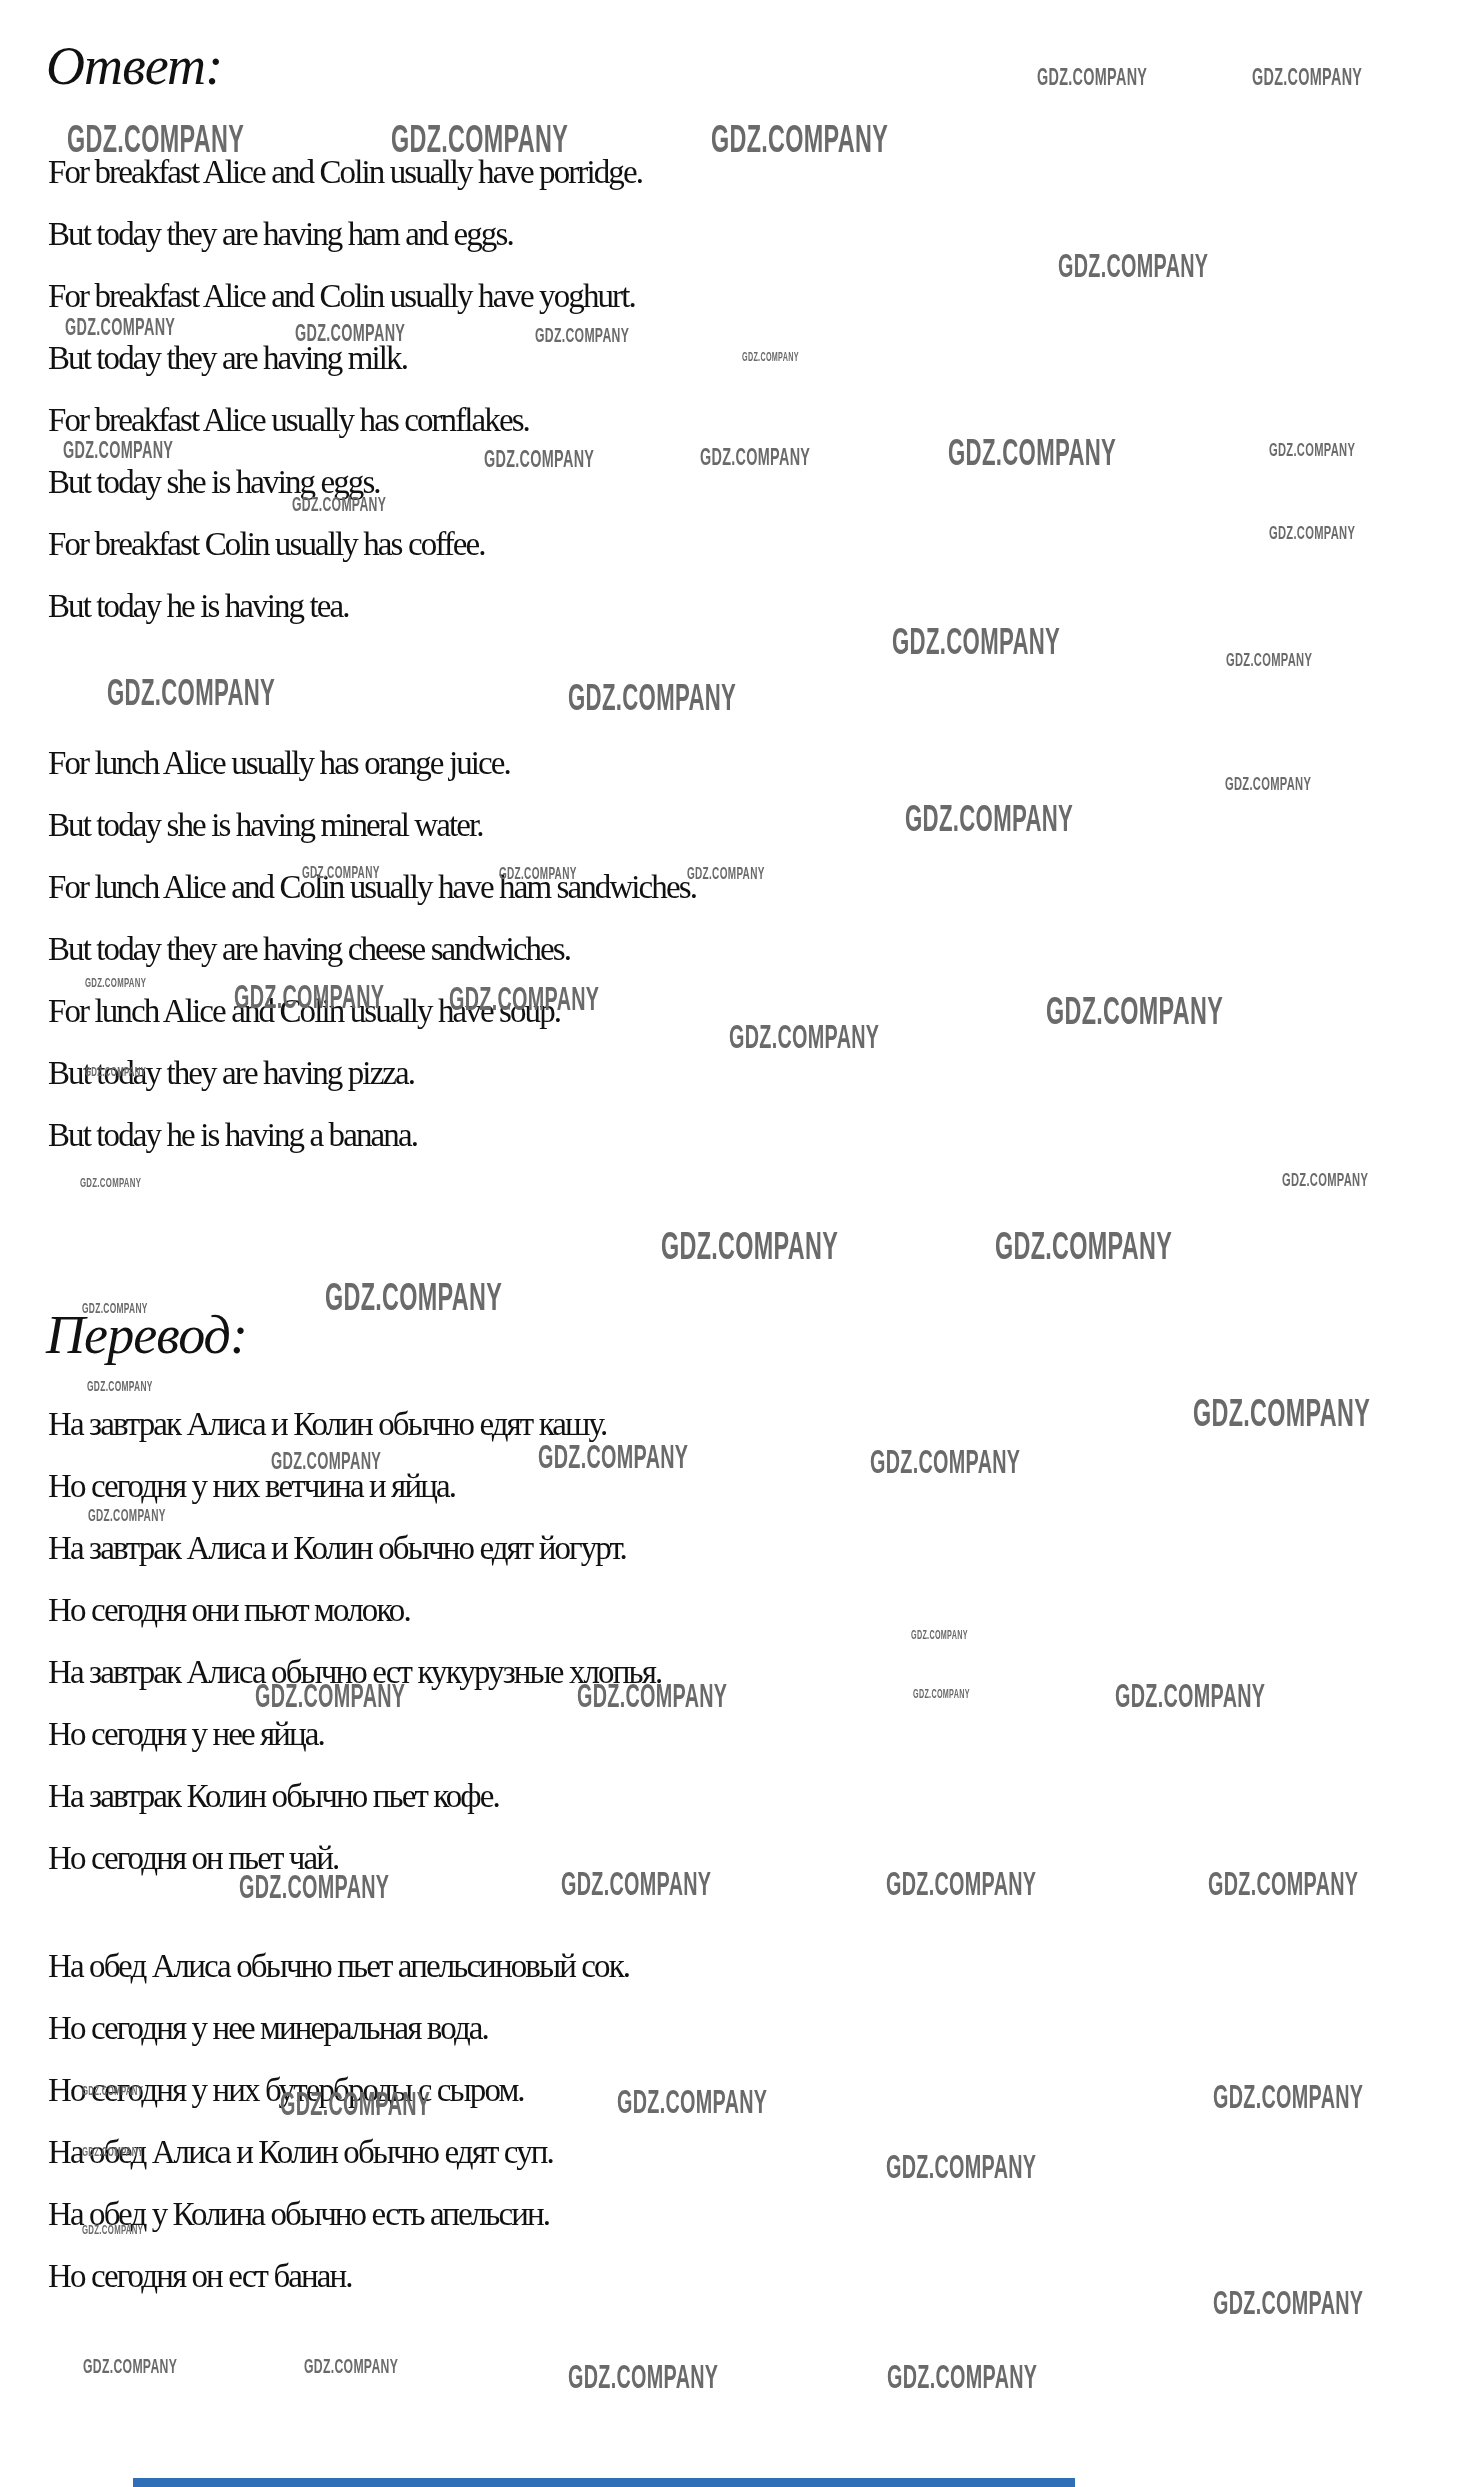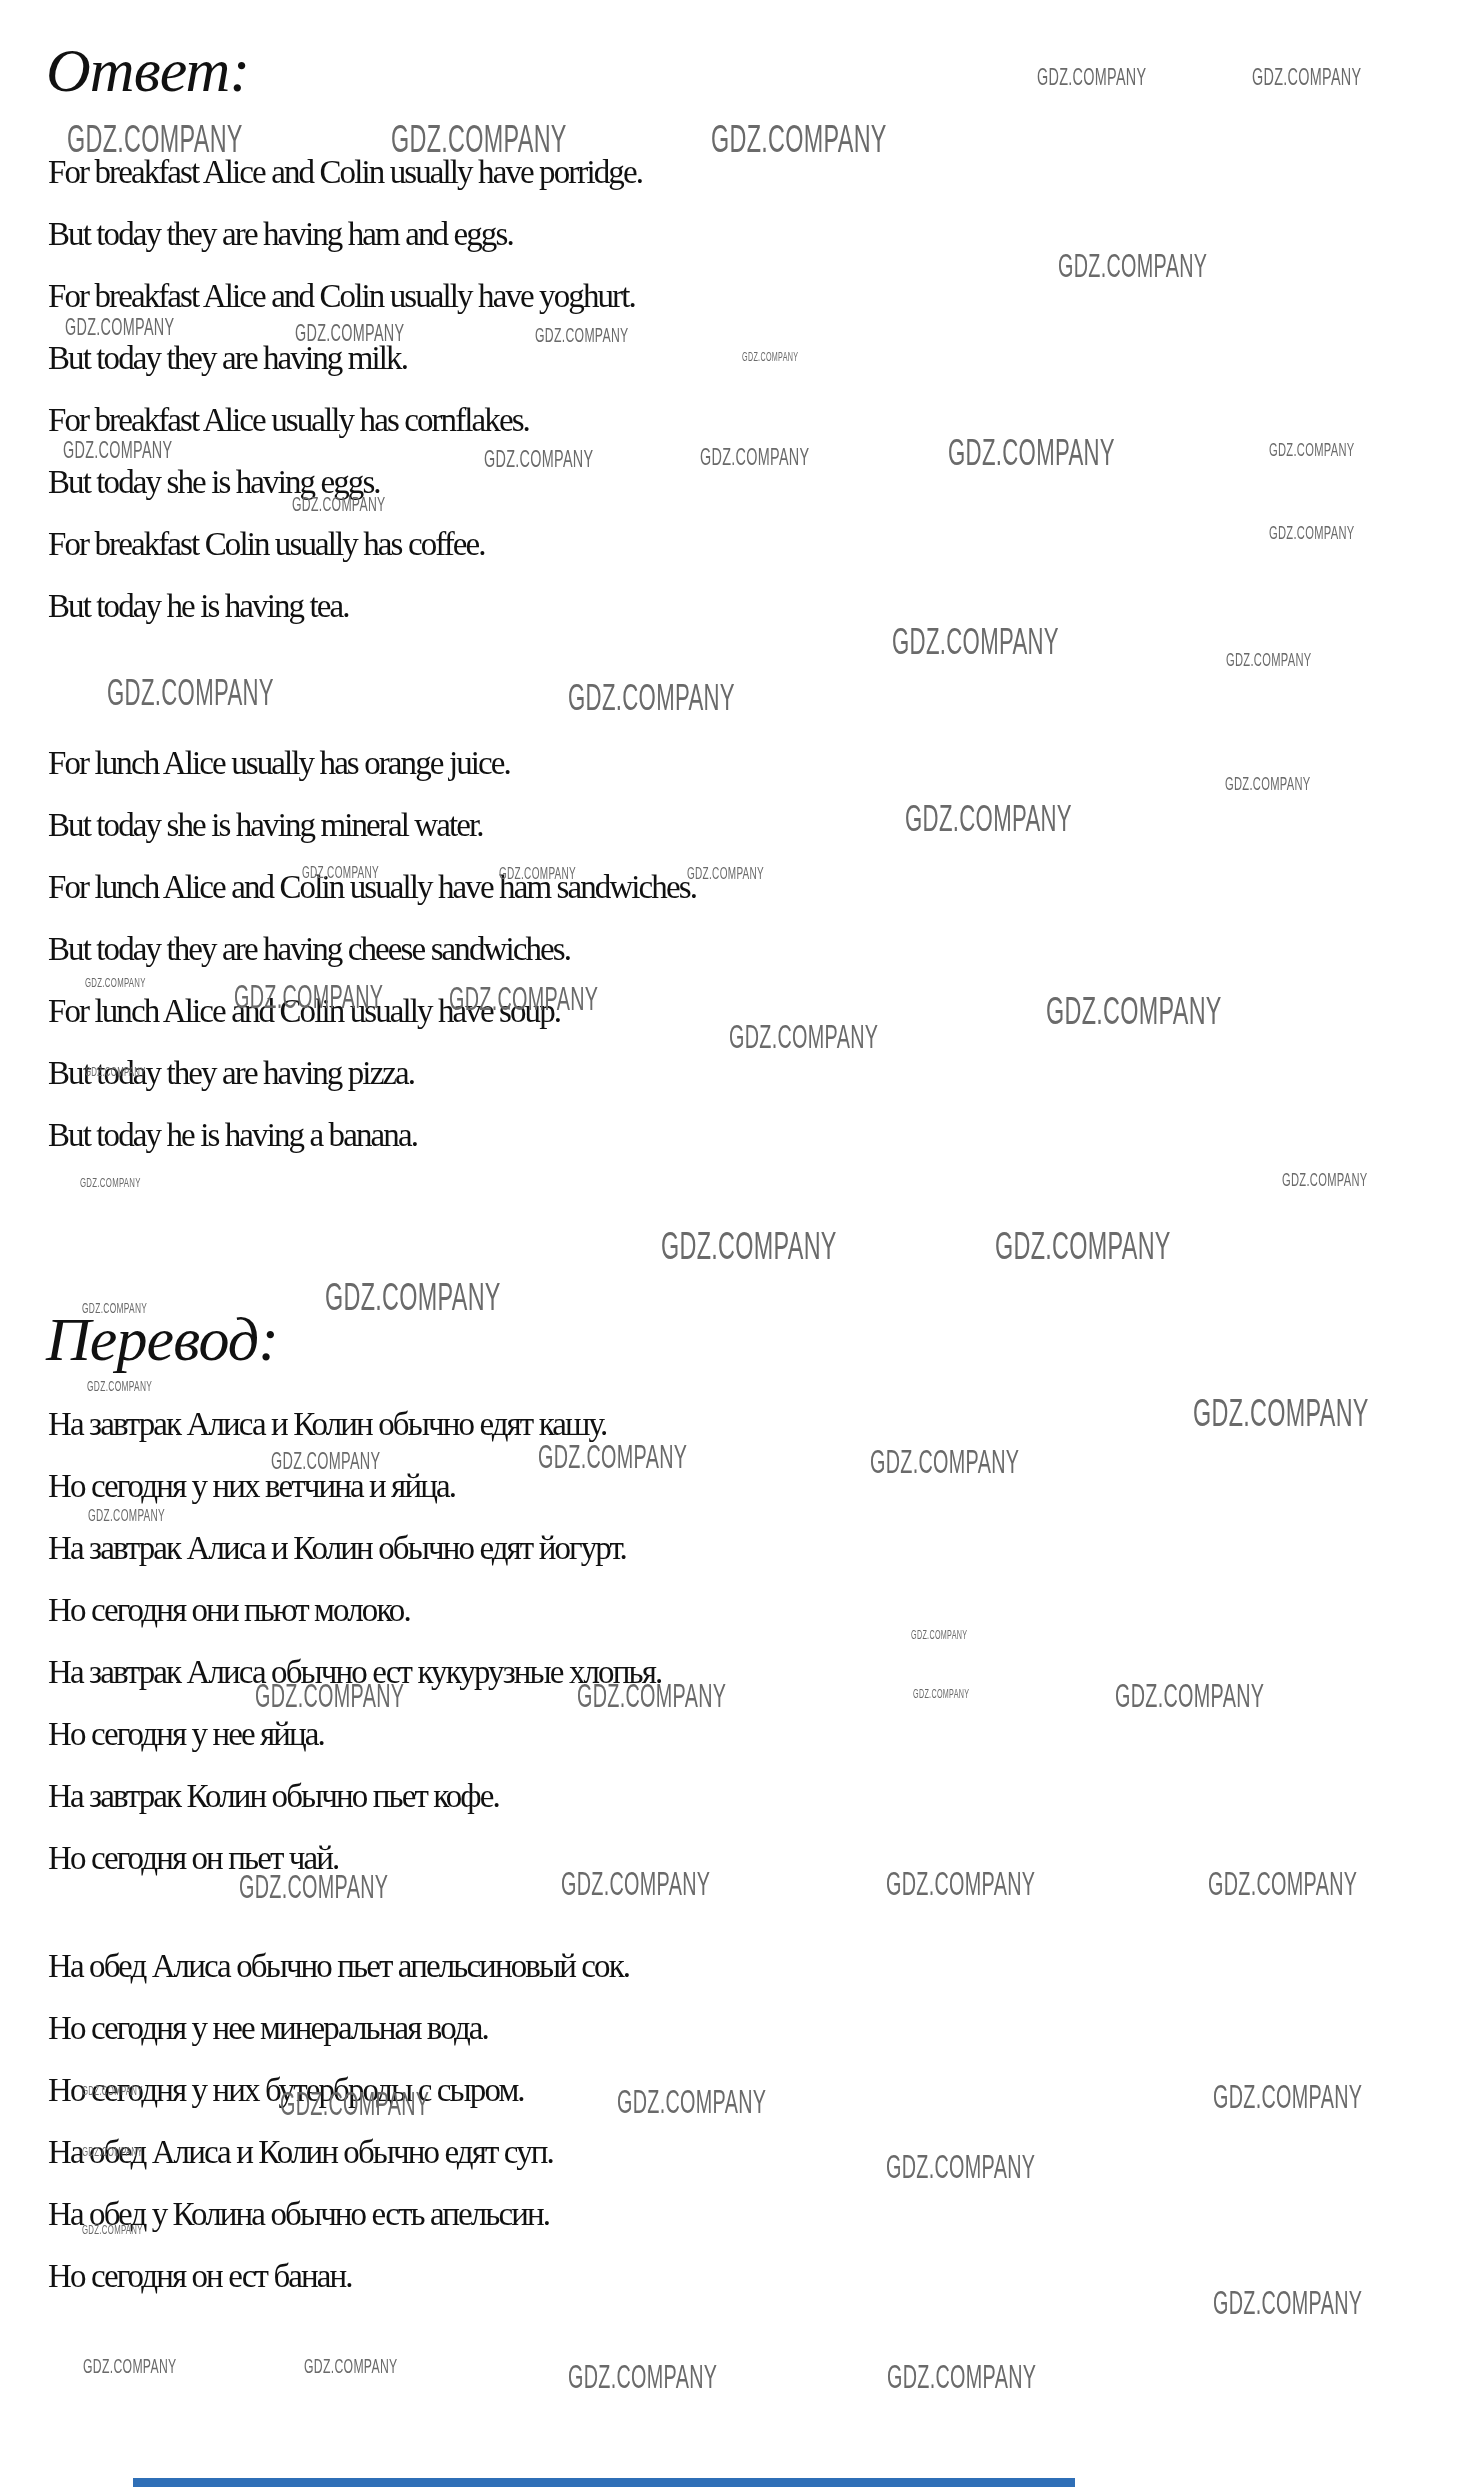--- a/index.html
+++ b/index.html
@@ -7,38 +7,38 @@
     position:relative;
     width:1483px;height:2487px;
     background:var(--bg,#ffffff);
     overflow:hidden;
     font-family:"Liberation Serif", serif;
     color:var(--text,#111111);
   }
   .heading{
     position:absolute;left:46px;
     font-style:italic;
-    font-size:62px;
+    font-size:54px;
     letter-spacing:-0.9px;
     white-space:nowrap;
   }
   .heading.answer{top:35px;}
   .heading.translation{top:1304px;}
   .text-block{position:absolute;left:48px;}
   .text-block .text-line{
     height:62px;line-height:62px;
     font-size:33px;
     letter-spacing:-1.9px;
     white-space:nowrap;
   }
   .block-en-breakfast{top:141px;}
   .block-en-lunch{top:732px;}
   .block-ru-breakfast{top:1393px;}
   .block-ru-lunch{top:1935px;}
-  .watermark-layer{position:absolute;inset:0;pointer-events:none;}
+  .watermark-layer{position:absolute;inset:0;pointer-events:none;font-weight:bold;}
   .watermark{
     position:absolute;
     font-family:"Liberation Sans", sans-serif;
     color:var(--watermark,#6a6a6a);
     white-space:nowrap;
     transform:scaleX(0.6);
     transform-origin:left top;
     letter-spacing:0.5px;
     line-height:1;
   }

